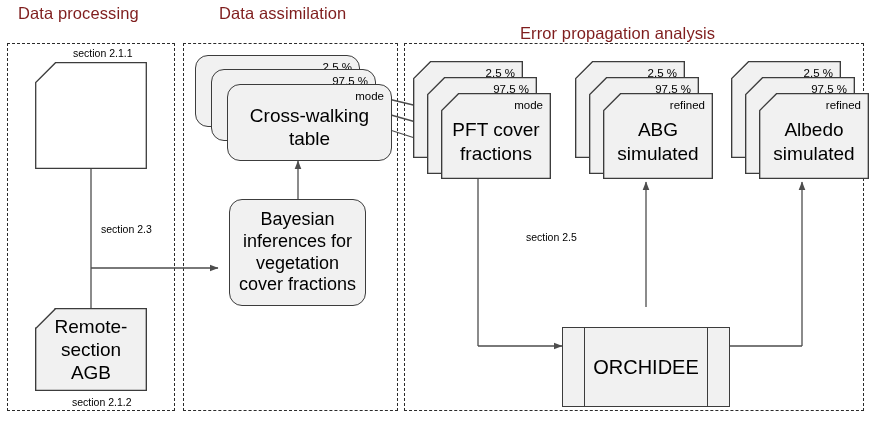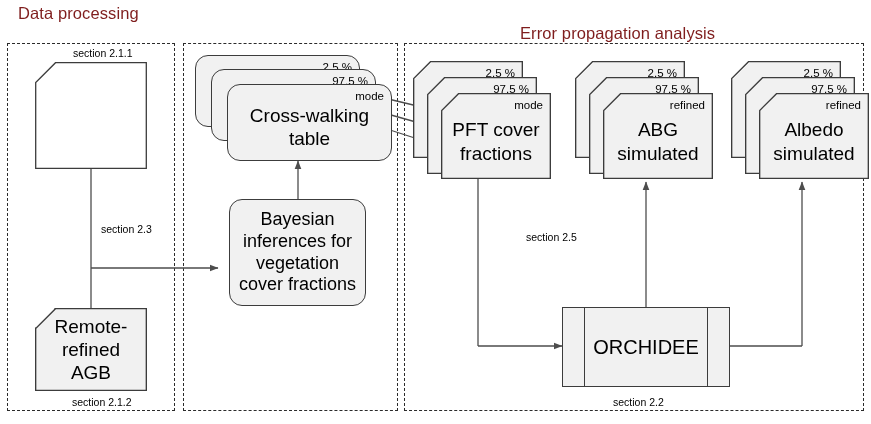--- a/index.html
+++ b/index.html
@@ -90,34 +90,36 @@
   
   .pproc{
     position:absolute;
     box-sizing:border-box;
     background:#f1f1f1;
     border:1.3px solid #3c3c3c;
     display:flex;
     align-items:center;
     justify-content:center;
     font-size:20px;
+    margin-top:20px;
   }
   .pproc .bar{
     position:absolute;
     top:0; bottom:0;
     width:1.3px;
     background:#3c3c3c;
   }
 </style>
 </head>
 <body>
 
 <div id="canvas">
 
   <div class="panel-title" style="left:18px; top:4px;">Data processing</div>
+  <div class="panel-title" style="left:219px; top:4px;">Data assimilation</div>
   <div class="panel-title" style="left:520px; top:4px;margin-top:20px;">Error propagation analysis</div>
 
   <div class="panel" style="left:7px;   top:43px; width:168px; height:368px;"></div>
   <div class="panel" style="left:183px; top:43px; width:215px; height:368px;"></div>
   <div class="panel" style="left:404px; top:43px; width:460px; height:368px;"></div>
 
   <div class="section-label" style="left:73px;  top:47px;">section 2.1.1</div>
   <div class="section-label" style="left:72px;  top:396px;">section 2.1.2</div>
   <div class="section-label" style="left:101px; top:223px;">section 2.3</div>
   <div class="section-label" style="left:526px; top:231px;">section 2.5</div>
@@ -151,21 +153,21 @@
       <path d="M802,346 L802,182" marker-end="url(#arr)"></path>
     </g>
   </svg>
 
   <svg class="doc-outline" style="left:35px; top:62px;" width="112" height="107">
     <path d="M20.5,0.7 L111.3,0.7 L111.3,106.3 L0.7,106.3 L0.7,20.5 Z" fill="none" stroke="#3c3c3c" stroke-width="1.3"></path>
   </svg>
 
   <div class="doc" style="left:35px; top:308px; width:112px; height:83px;">
     <div class="node-text" style="font-size:19px;">Remote-
-refined
+section
 AGB</div>
   </div>
   <svg class="doc-outline" style="left:35px; top:308px;" width="112" height="83">
     <path d="M20.5,0.7 L111.3,0.7 L111.3,82.3 L0.7,82.3 L0.7,20.5 Z" fill="none" stroke="#3c3c3c" stroke-width="1.3"></path>
   </svg>
 
   <div class="node round" style="left:195px; top:55px; width:165px; height:72px;">
     <span class="stack-tag">2.5 %</span>
   </div>
   <div class="node round" style="left:211px; top:69px; width:165px; height:72px;">

